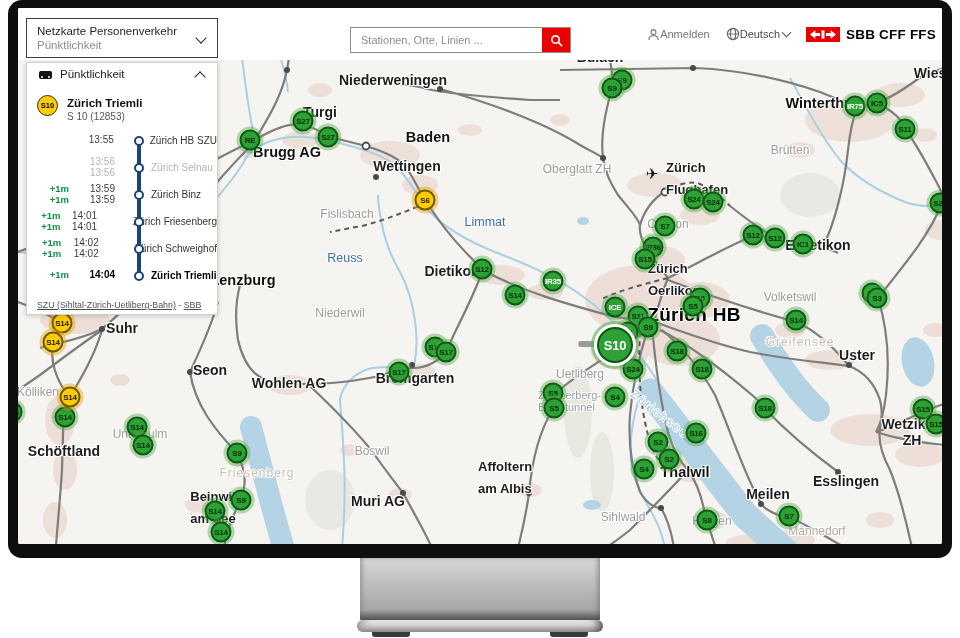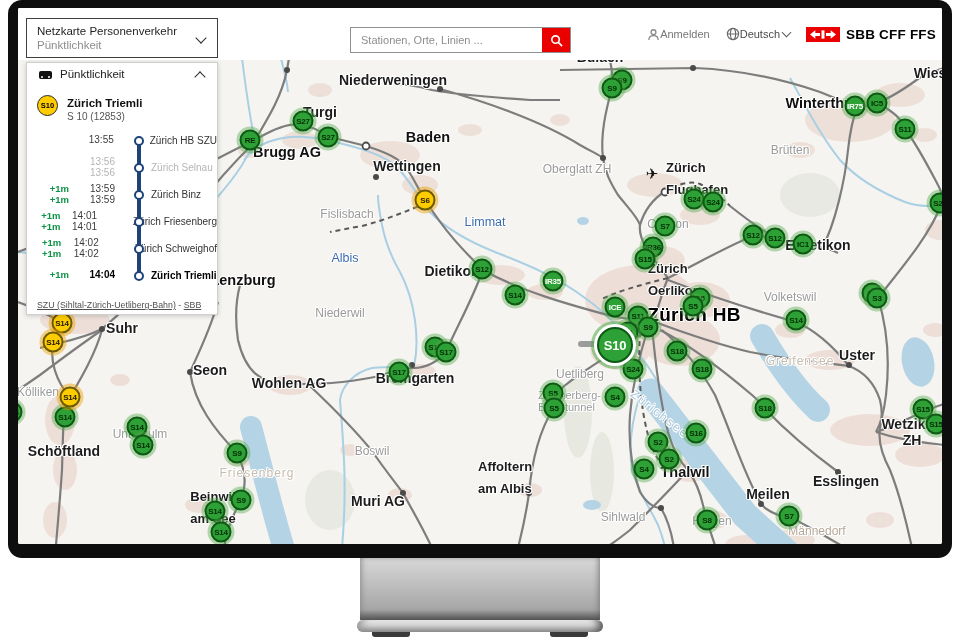--- a/index.html
+++ b/index.html
@@ -258,21 +258,21 @@
           <span class="place town2" style="left: 648px; top: 171px; position: absolute; transform: translate(0px, -50%);">Zürich
 Flughafen</span>
           <span class="place town" style="left: 800px; top: 237px; position: absolute; transform: translate(-50%, -50%);">Effretikon</span>
           <span class="place minor" style="left: 772px; top: 289px; position: absolute; transform: translate(-50%, -50%);">Volketswil</span>
           <span class="place town2" style="left: 630px; top: 272px; position: absolute; transform: translate(0px, -50%);">Zürich
 Oerlikon</span>
           <span class="place capital" style="left: 676px; top: 307px; position: absolute; transform: translate(-50%, -50%);">Zürich HB</span>
           <span class="place town" style="left: 434px; top: 263px; position: absolute; transform: translate(-50%, -50%);">Dietikon</span>
           <span class="place minor" style="left: 329px; top: 206px; position: absolute; transform: translate(-50%, -50%);">Fislisbach</span>
           <span class="place river" style="left: 467px; top: 214px; position: absolute; transform: translate(-50%, -50%);">Limmat</span>
-          <span class="place river" style="left: 327px; top: 250px; position: absolute; transform: translate(-50%, -50%);">Albis</span>
+          <span class="place river" style="left: 327px; top: 250px; position: absolute; transform: translate(-50%, -50%);">Reuss</span>
           <span class="place city" style="left: 225px; top: 272px; position: absolute; transform: translate(-50%, -50%);">Lenzburg</span>
           <span class="place minor" style="left: 322px; top: 305px; position: absolute; transform: translate(-50%, -50%);">Niederwil</span>
           <span class="place town" style="left: 104px; top: 320px; position: absolute; transform: translate(-50%, -50%);">Suhr</span>
           <span class="place town" style="left: 192px; top: 362px; position: absolute; transform: translate(-50%, -50%);">Seon</span>
           <span class="place minor" style="left: 20px; top: 384px; position: absolute; transform: translate(-50%, -50%);">Kölliken</span>
           <span class="place minor" style="left: 122px; top: 426px; position: absolute; transform: translate(-50%, -50%);">Unterkulm</span>
           <span class="place town" style="left: 46px; top: 443px; position: absolute; transform: translate(-50%, -50%);">Schöftland</span>
           <span class="place lake" style="left: 239px; top: 465px; position: absolute; transform: translate(-50%, -50%);">Friesenberg</span>
           <span class="place town2c" style="left: 195px; top: 500px; position: absolute; transform: translate(-50%, -50%);">Beinwil
 am See</span>
@@ -283,21 +283,21 @@
           <span class="place minor" style="left: 562px; top: 366px; position: absolute; transform: translate(-50%, -50%);">Uetliberg</span>
           <span class="place minor2" style="left: 520px; top: 393px; position: absolute; transform: translate(0px, -50%);">Zimmerberg-
 Basistunnel</span>
           <span class="place town2" style="left: 460px; top: 470px; position: absolute; transform: translate(0px, -50%);">Affoltern
 am Albis</span>
           <span class="place minor" style="left: 605px; top: 509px; position: absolute; transform: translate(-50%, -50%);">Sihlwald</span>
           <span class="place lakeblue" style="left: 642px; top: 406px; position: absolute; transform: translate(-50%, -50%) rotate(38deg);">Zürichsee</span>
           <span class="place city" style="left: 667px; top: 464px; position: absolute; transform: translate(-50%, -50%);">Thalwil</span>
           <span class="place minor" style="left: 694px; top: 513px; position: absolute; transform: translate(-50%, -50%);">Horgen</span>
           <span class="place town" style="left: 839px; top: 347px; position: absolute; transform: translate(-50%, -50%);">Uster</span>
-          <span class="place lake" style="left: 782px; top: 353px; position: absolute; transform: translate(-50%, -50%);">Greifensee</span>
+          <span class="place lake" style="left: 782px; top: 334px; position: absolute; transform: translate(-50%, -50%);">Greifensee</span>
           <span class="place town" style="left: 846px; top: 424px; position: absolute; transform: translate(-50%, -50%); margin-left: 48px;">Wetzikon ZH</span>
           <span class="place town" style="left: 828px; top: 473px; position: absolute; transform: translate(-50%, -50%);">Esslingen</span>
           <span class="place town" style="left: 750px; top: 486px; position: absolute; transform: translate(-50%, -50%);">Meilen</span>
           <span class="place tan" style="left: 799px; top: 523px; position: absolute; transform: translate(-50%, -50%);">Männedorf</span>
         </div>
       <div id="markers">
           <div class="marker" style="left: 232px; top: 132px; transform: translate(-50%, -50%);">RE</div>
           <div class="marker" style="left: 285px; top: 113px; transform: translate(-50%, -50%);">S27</div>
           <div class="marker" style="left: 310px; top: 129px; transform: translate(-50%, -50%);">S27</div>
           <div class="marker yellow" style="left: 407px; top: 192px; transform: translate(-50%, -50%);">S6</div>

